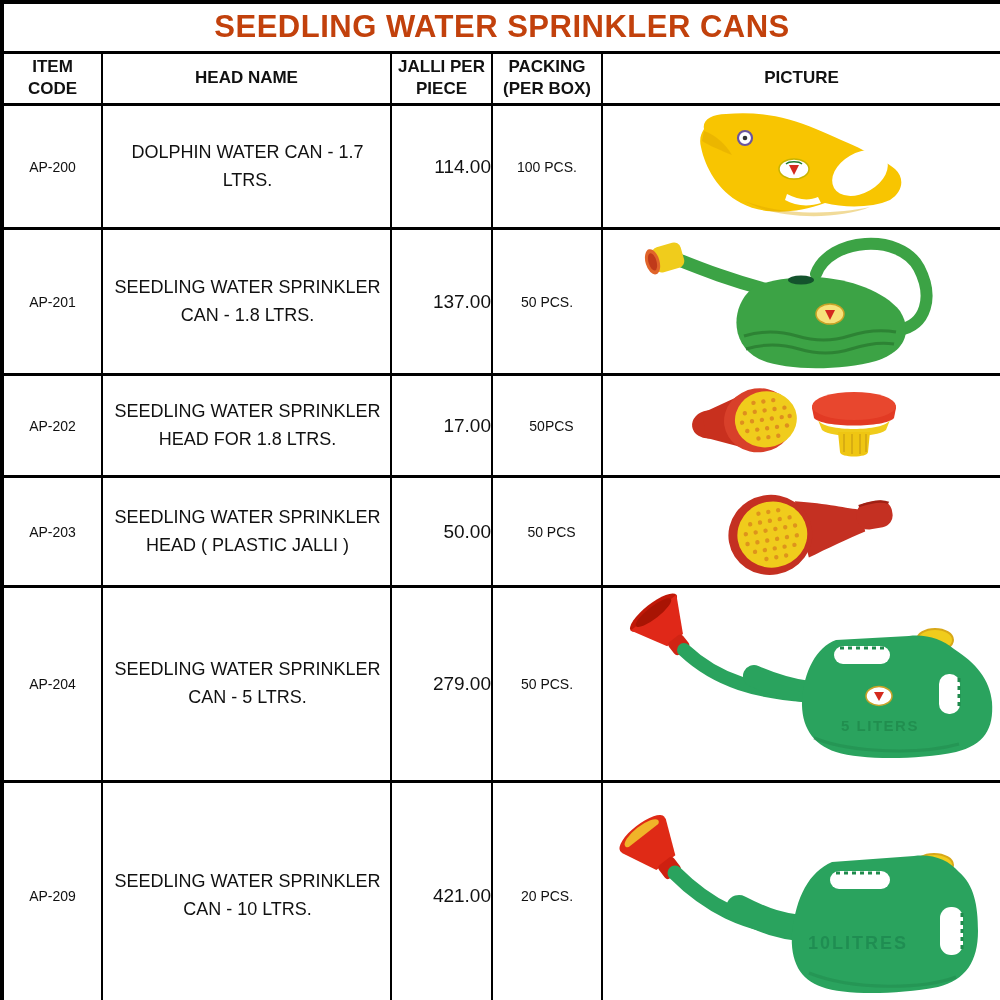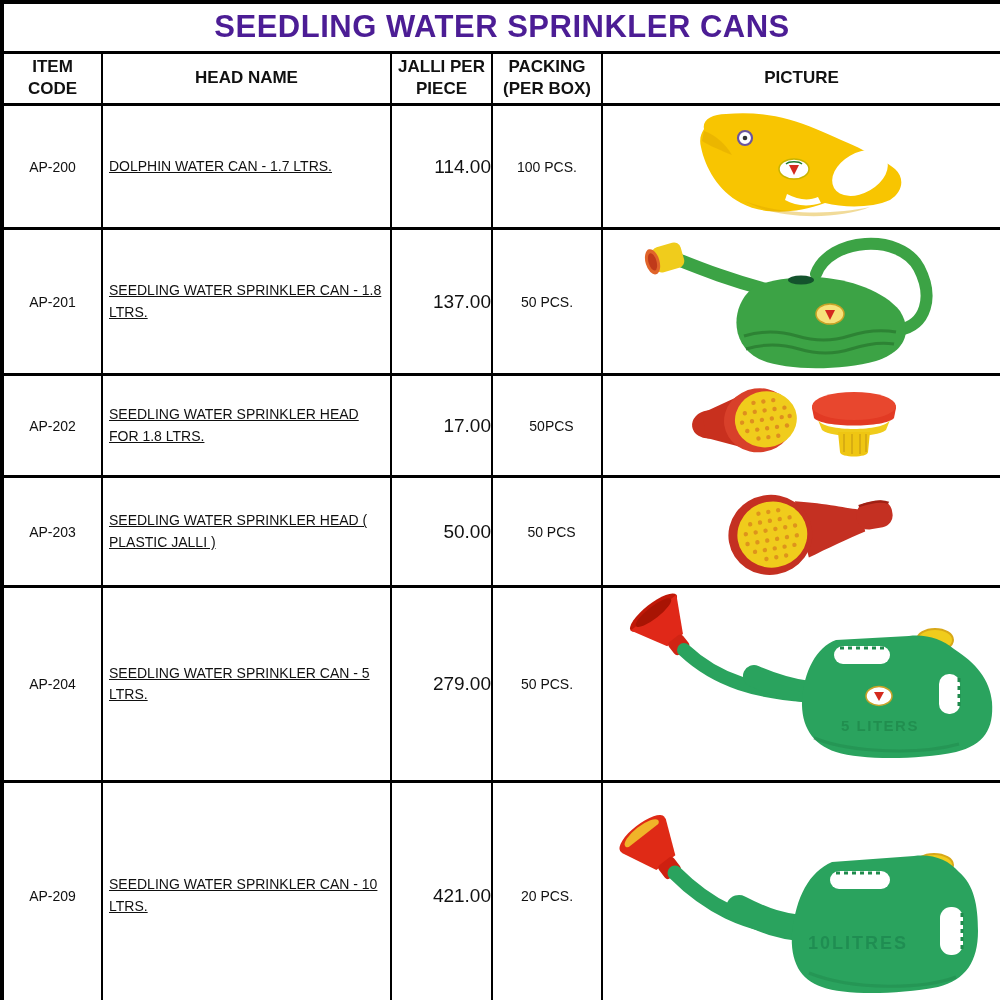--- a/index.html
+++ b/index.html
@@ -26,30 +26,30 @@
   tr.r-head   { height:50px; }
   tr.row-1    { height:124px; }
   tr.row-2    { height:145px; }
   tr.row-3    { height:101px; }
   tr.row-4    { height:109px; }
   tr.row-5    { height:194px; }
   tr.row-6    { height:227px; }
 
   .title-cell { text-align:center; }
   .title-text {
-    color:#4c1d95; font-weight:bold; font-size:31px; letter-spacing:0.5px;
+    color:#c2410c; font-weight:bold; font-size:31px; letter-spacing:0.5px;
     white-space:nowrap;
     text-align:center;
   }
   th.head-cell {
     font-weight:bold; font-size:17px; text-align:center; line-height:1.35;
     padding:2px 3px;
   }
   td.code-cell  { text-align:center; font-size:14px; }
-  td.name-cell  { text-align:left; font-size:14px; line-height:1.55; padding:2px 4px 2px 6px;text-decoration:underline; }
+  td.name-cell  { text-align:center; font-size:18px; line-height:1.55; padding:2px 4px 2px 6px; }
   td.price-cell { text-align:right; font-size:19px; }
   td.pack-cell  { text-align:center; font-size:14px; }
   td.pack-left  { text-align:center; padding-left:9px; }
   td.pic-cell   { text-align:center; }
   td.pic-cell svg { display:block; margin:0 auto; }
 </style>
 </head>
 <body>
 
 <table class="catalog">

